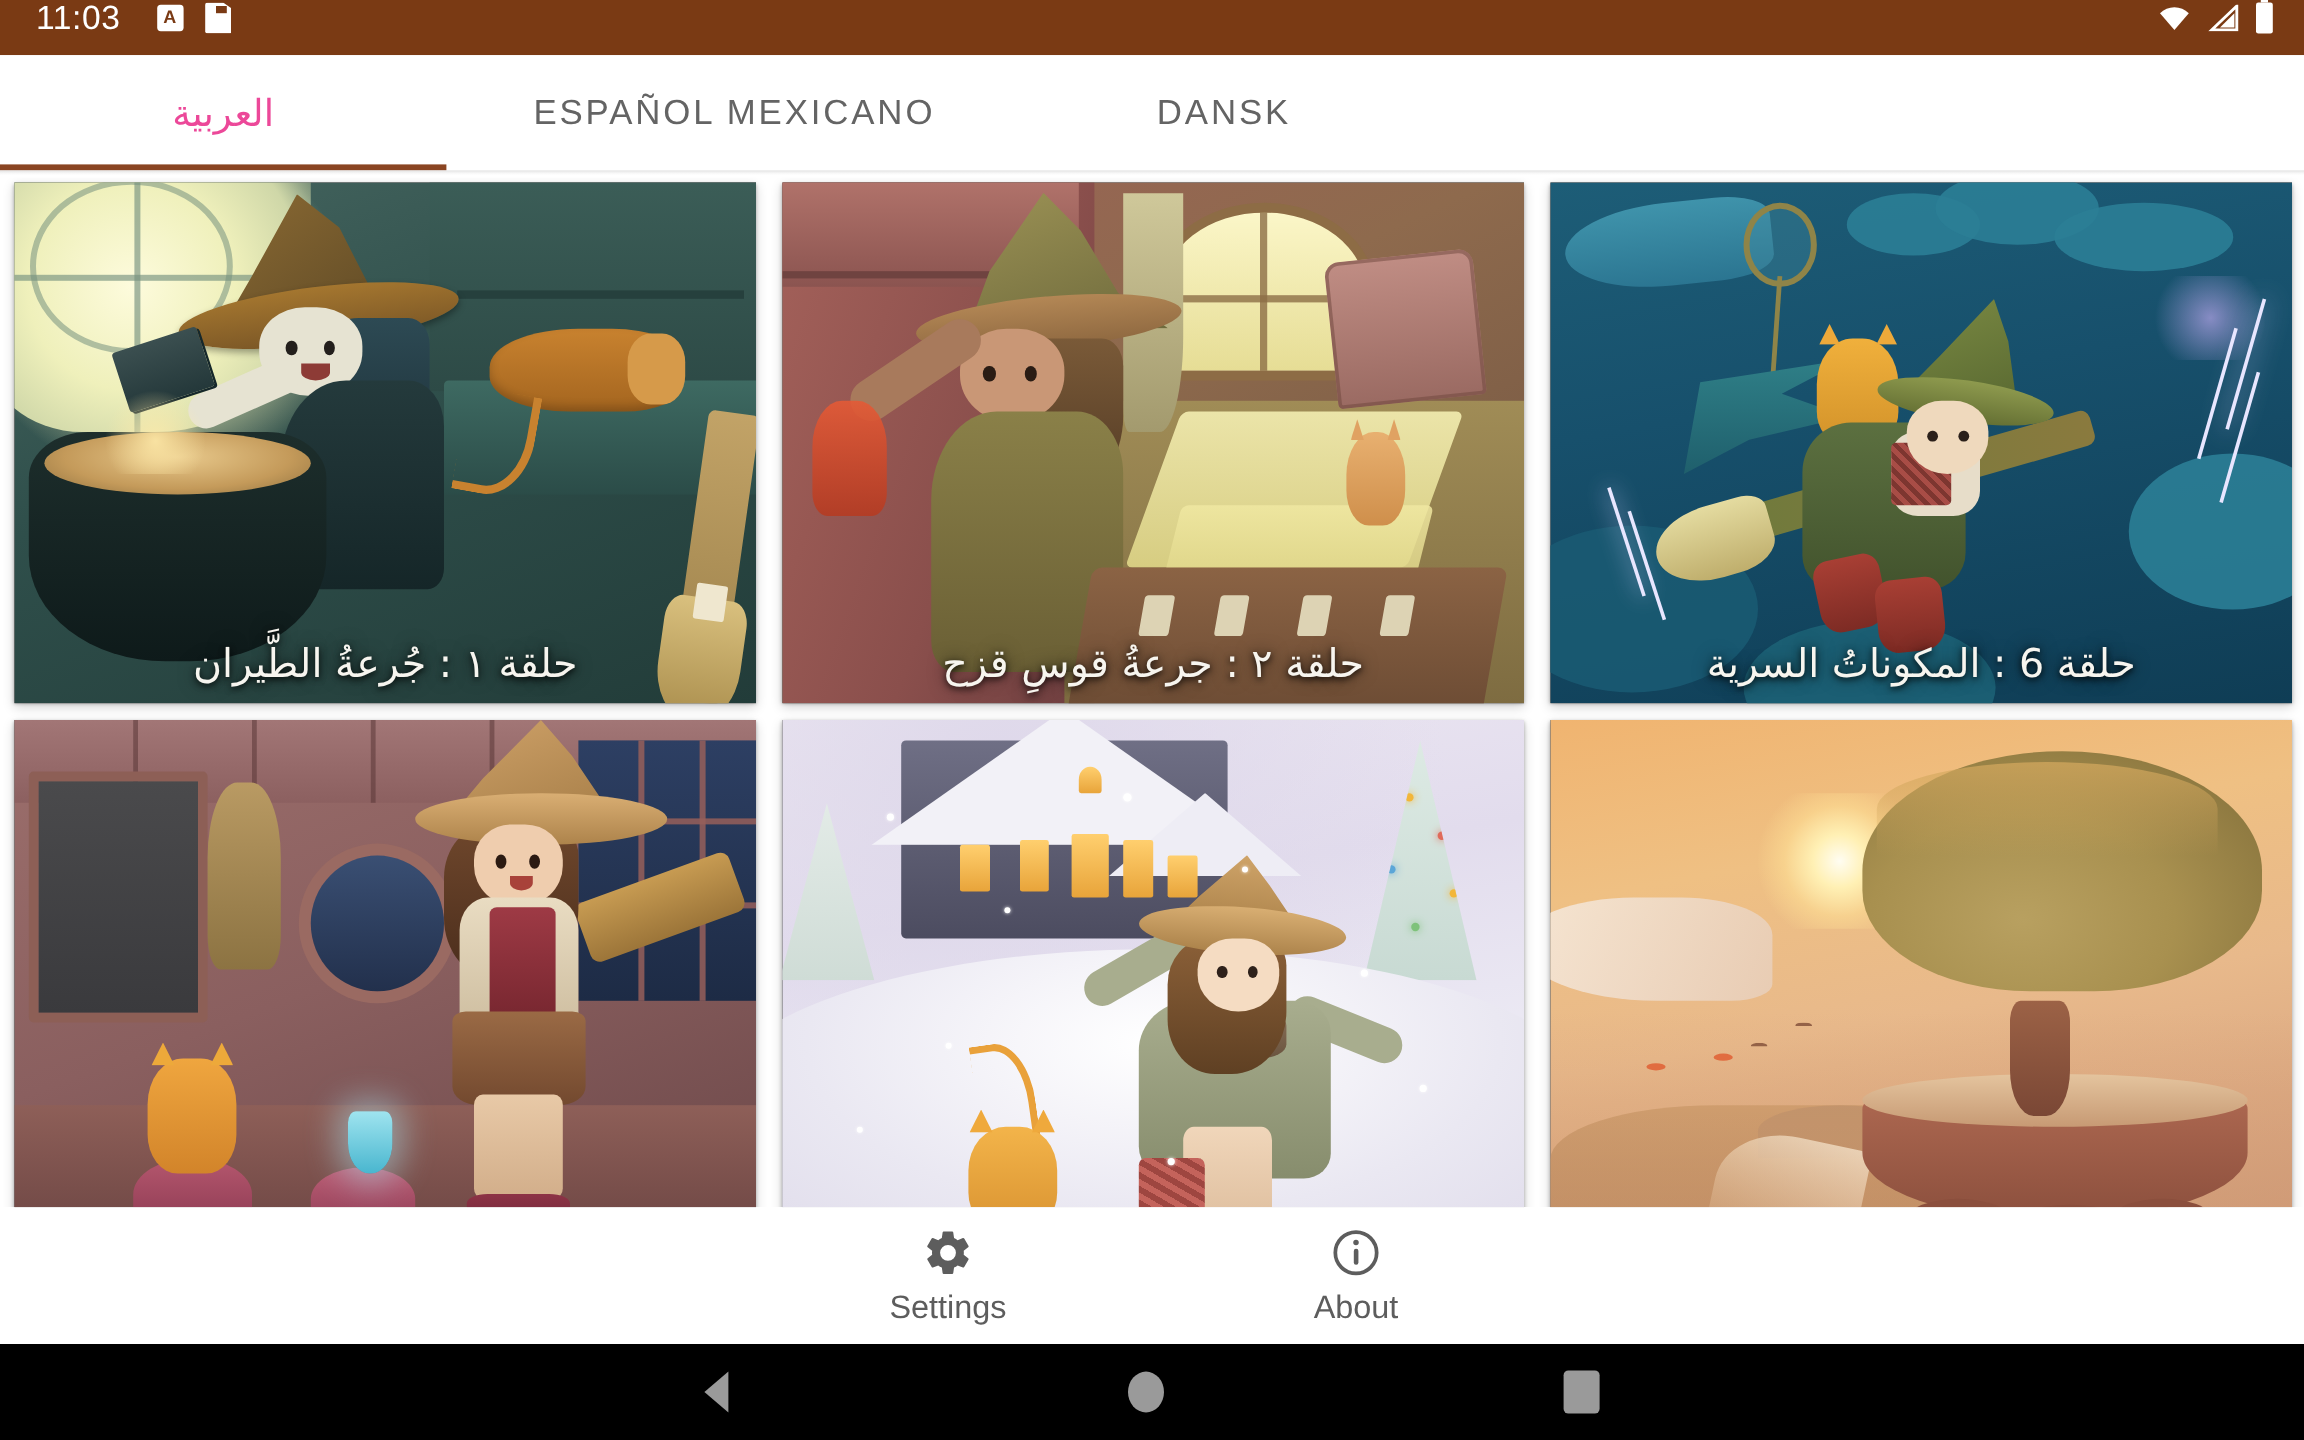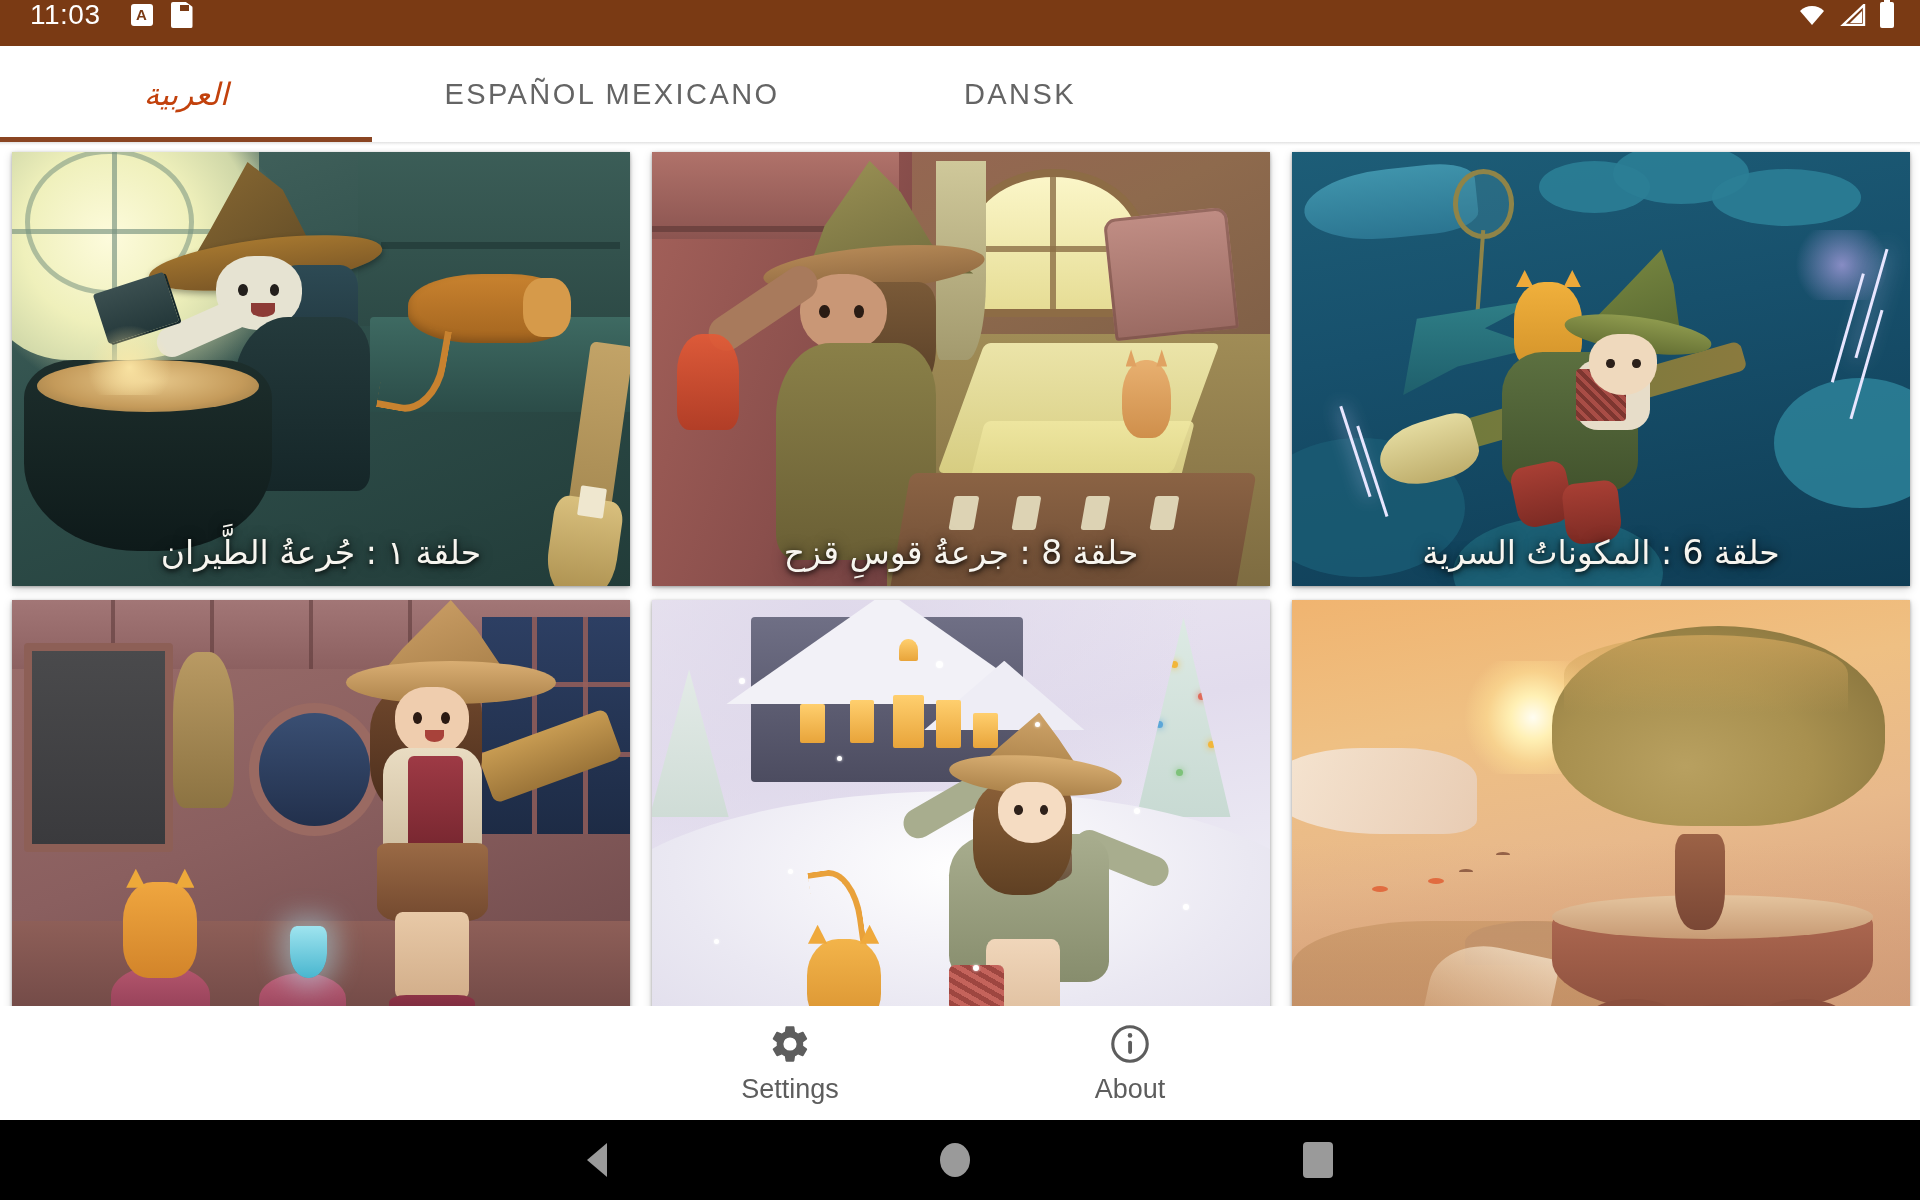--- a/index.html
+++ b/index.html
@@ -47,21 +47,21 @@
     flex:0 0 auto; display:flex; align-items:center; justify-content:center;
     position:relative; cursor:pointer;
   }
   .tab.t1 { width:372px; }
   .tab.t2 { width:336px; }
   .tab.t3 { width:480px; }
   .tab-label {
     font-size:29px; color:#646464; letter-spacing:2.4px; font-weight:400;
     white-space:nowrap;
   }
-  .tab.active .tab-label { color:#c2410c; letter-spacing:0; font-size:31px;font-style:italic; }
+  .tab.active .tab-label { color:#ec4899; letter-spacing:0; font-size:31px; }
   .tab-indicator {
     position:absolute; left:0; bottom:0; width:372px; height:5px; background:#8a4522;
   }
   .tabbar-shadow {
     position:absolute; top:142px; left:0; width:1920px; height:4px;
     background:linear-gradient(#e2e2e2,#f7f7f7 55%,#ffffff);
   }
 
   
   .grid {
@@ -569,21 +569,21 @@
         <div class="body"></div>
           <div class="arm"></div>
           <div class="flask"></div>
         <div class="table">
             <u></u>
             <u></u>
             <u></u>
             <u></u>
           </div>
       </div>
-      <div class="caption">حلقة 8 : جرعةُ قوسِ قزح</div>
+      <div class="caption">حلقة ٢ : جرعةُ قوسِ قزح</div>
     </div>
 
     <div class="card">
       <div class="art a3">
         <div class="cloud c1"></div>
           <div class="cloud c2"></div>
           <div class="cloud c3"></div>
         <div class="cloud c4"></div>
           <div class="cloud c5"></div>
           <div class="cloud c6"></div>

